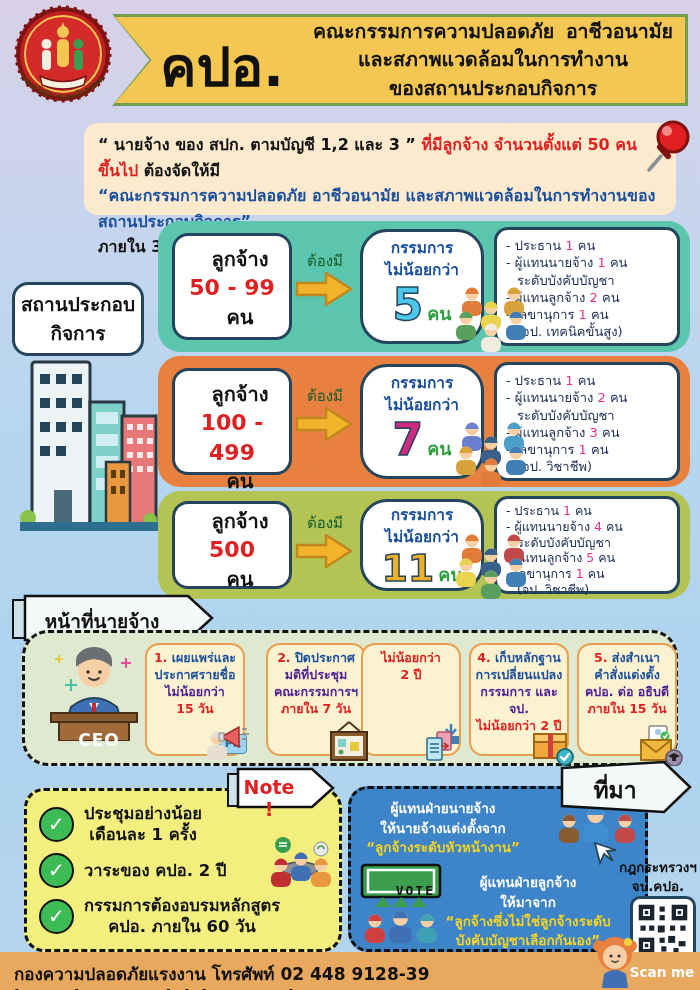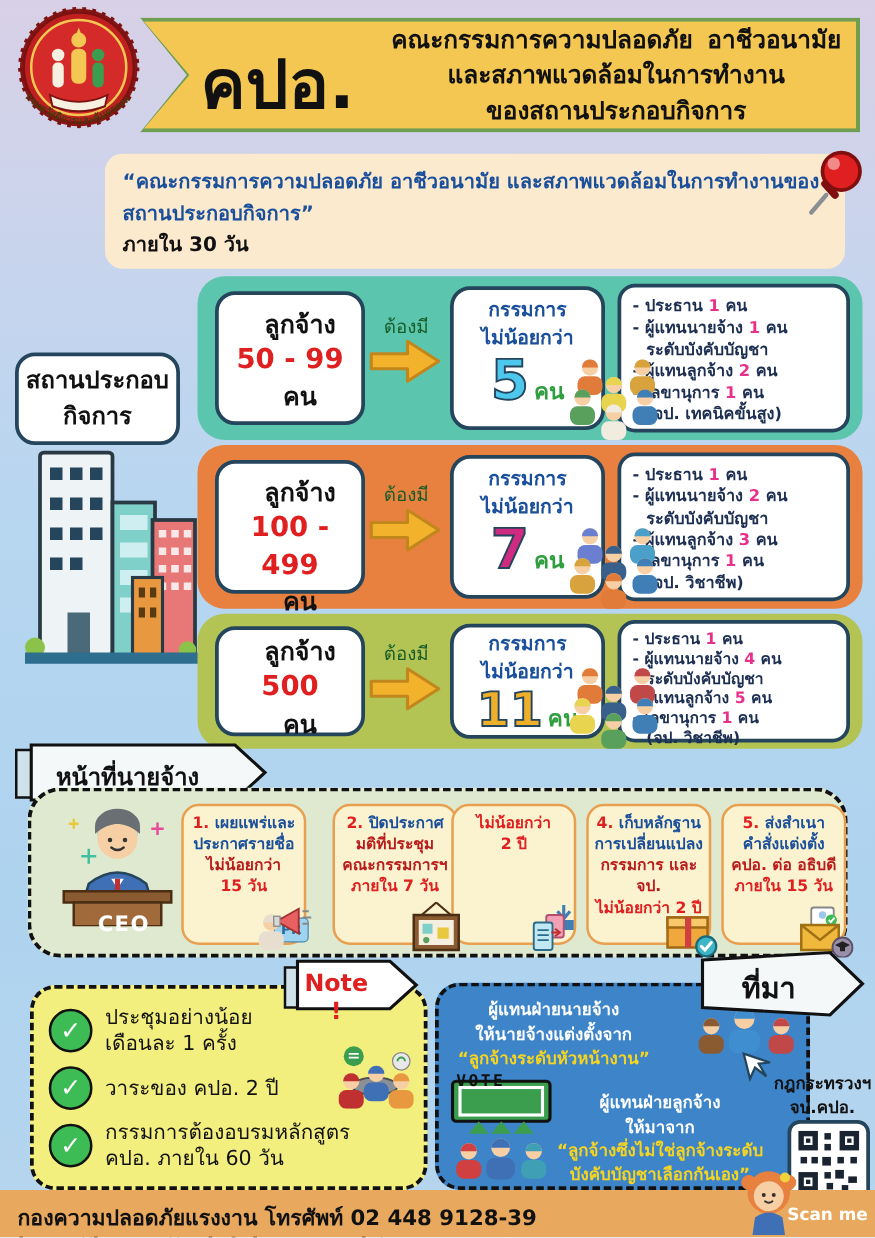--- a/index.html
+++ b/index.html
@@ -29,60 +29,60 @@
   .row3{top:491px;height:108px;background:#b3c455;}
   .wbox{position:absolute;background:#fff;border:3.5px solid #24455c;border-radius:16px;box-sizing:border-box;text-align:center;}
   .box-emp{left:14px;top:12px;width:120px;height:107px;padding-top:9px;}
   .row3 .box-emp{top:10px;height:88px;padding-top:3px;}
   .emp-label{font-size:20px;font-weight:bold;color:#111;line-height:1.4;margin-left:16px;}
   .emp-range{font-size:22px;font-weight:bold;color:#e02020;line-height:1.35;}
   .must{position:absolute;left:138px;top:28px;width:58px;text-align:center;color:#155c2a;font-weight:normal;font-size:15px;}
   .row3 .must{top:20px;}
   .arrow{position:absolute;left:136px;top:47px;width:60px;height:42px;}
   .row3 .arrow{top:39px;}
-  .box-comm{left:202px;top:8px;width:124px;height:115px;padding-top:5px;}
+  .box-comm{left:202px;top:8px;width:124px;height:115px;padding-top:5px;border-radius:27px;}
   .row3 .box-comm{height:92px;padding-top:2px;}
   .comm-t{color:#1a4f9c;font-size:15.5px;font-weight:bold;line-height:1.45;}
   .big-num{font-size:44px;font-weight:bold;line-height:1.05;display:inline-block;-webkit-text-stroke:1.5px #24455c;}
   .row1 .big-num{color:#4ec7ec;} .row2 .big-num{color:#d02b80;} .row3 .big-num{color:#eeb02a;font-size:38px;}
   .num-unit{color:#2e9e3e;font-size:18px;font-weight:bold;margin-left:4px;}
   .ppl{position:absolute;left:296px;bottom:-6px;width:80px;height:72px;z-index:3;}
   .box-detail{left:336px;top:6px;width:186px;height:119px;text-align:left;padding:7px 9px;border-radius:14px;}
   .row3 .box-detail{top:5px;height:98px;padding:4px 9px;}
-  .dline{font-size:13px;font-weight:bold;color:#1c2e52;line-height:1.33;white-space:nowrap;}
+  .dline{font-size:13px;font-weight:normal;color:#1c2e52;line-height:1.33;white-space:nowrap;}
   .row3 .dline{font-size:12.5px;line-height:1.26;}
   .ind{padding-left:11px;}
   
   .banner-text{position:absolute;text-align:center;font-weight:bold;color:#111;}
   
   .duties{left:22px;top:630px;width:656px;height:136px;background:#dfe9d0;border:3.5px dashed #111;border-radius:26px;box-sizing:border-box;}
   .card{position:absolute;top:10px;width:100px;height:113px;background:#fbf3cf;border:2.5px solid #e8a050;
     border-radius:14px;box-sizing:border-box;padding:5px 3px;text-align:center;}
   .card-line{font-size:12.5px;font-weight:bold;line-height:1.35;white-space:pre-line;}
-  .c-blue{color:#1a4f9c;} .c-red{color:#e02020;} .c-black{color:#b91c1c;}
+  .c-blue{color:#1a4f9c;} .c-red{color:#e02020;} .c-black{color:#4c1d95;}
   .card-icon{position:absolute;width:46px;height:46px;right:-8px;bottom:-12px;z-index:4;}
   .ceo-label{left:44px;top:97px;width:60px;text-align:center;color:#fff;font-weight:bold;font-size:17px;letter-spacing:1px;}
   
   .note{left:24px;top:788px;width:318px;height:164px;background:#f3ef7e;border:3.5px dashed #111;border-radius:20px;
     box-sizing:border-box;padding:12px 10px 6px 12px;}
   .nitem{display:flex;align-items:center;gap:10px;margin-bottom:7px;}
   .ncheck{width:35px;height:35px;flex:0 0 35px;border-radius:50%;background:#3dbb54;border:2.5px solid #111;
     color:#fff;font-size:20px;font-weight:bold;display:flex;align-items:center;justify-content:center;box-sizing:border-box;}
-  .ntext{font-size:16.5px;font-weight:normal;color:#111;line-height:1.3;white-space:pre-line;}
+  .ntext{font-size:16.5px;font-weight:bold;color:#111;line-height:1.3;white-space:pre-line;text-align:center;}
   
   .src{left:348px;top:786px;width:300px;height:166px;background:#3d85c8;border:3.5px dashed #111;border-radius:20px;box-sizing:border-box;}
   .src-w{color:#fff;font-size:13.5px;font-weight:bold;line-height:1.45;}
   .src-y{color:#f7d41f;font-size:13.5px;font-weight:bold;line-height:1.4;white-space:pre-line;}
   .law{left:616px;top:858px;width:84px;text-align:center;font-size:13.5px;font-weight:bold;color:#111;line-height:1.4;white-space:pre-line;}
   .qr{left:630px;top:896px;width:66px;height:66px;background:#fff;border:3px solid #24455c;border-radius:10px;box-sizing:border-box;padding:4px;}
   
   .footer{left:0;top:952px;width:700px;height:38px;background:#e8a95e;}
   .footer-text{position:absolute;left:14px;top:8px;font-size:17px;font-weight:bold;color:#111;}
   .scan{left:624px;top:964px;width:76px;text-align:center;color:#fff;font-weight:bold;font-size:13.5px;}
-  .vote-label{position:absolute;left:14px;top:69px;width:70px;text-align:left;color:#111;font-weight:bold;
+  .vote-label{position:absolute;left:14px;top:94px;width:70px;text-align:right;color:#111;font-weight:bold;
     font-size:13px;letter-spacing:2px;font-family:"DejaVu Sans Mono",monospace;}
   .pr-label{position:absolute;right:-4px;bottom:0px;width:26px;height:18px;background:#9fd4f0;border:1.5px solid #4a8ab0;
     border-radius:4px;color:#2a6a9a;font-size:11px;font-weight:bold;text-align:center;line-height:17px;}
 </style>
 </head>
 <body>
 
 <div id="page">
 
   <svg width="0" height="0" style="position:absolute" aria-hidden="true">
@@ -116,20 +116,21 @@
       <div class="hdr-inner"></div>
     </div>
   <div class="abs hdr-abbr">คปอ.</div>
   <div class="abs hdr-title">
     <div>คณะกรรมการความปลอดภัย อาชีวอนามัย</div>
     <div>และสภาพแวดล้อมในการทำงาน</div>
     <div>ของสถานประกอบกิจการ</div>
   </div>
 
   <div class="abs intro">
+    <div><span>“ นายจ้าง ของ สปก. ตามบัญชี 1,2 และ 3 ”</span><span class="t-red"> ที่มีลูกจ้าง จำนวนตั้งแต่ 50 คน ขึ้นไป </span><span>ต้องจัดให้มี</span></div>
     <div class="t-blue">“คณะกรรมการความปลอดภัย อาชีวอนามัย และสภาพแวดล้อมในการทำงานของสถานประกอบกิจการ”</div>
     <div>ภายใน 30 วัน</div>
   </div>
   <svg class="abs" style="left:642px;top:116px" width="52" height="58" viewBox="0 0 52 58">
     <path d="M19 40 L7 54" stroke="#8a8f94" stroke-width="3.5" stroke-linecap="round"></path>
     <circle cx="31" cy="21" r="15" fill="#e02020" stroke="#801010" stroke-width="3"></circle>
     <circle cx="25" cy="15" r="5" fill="#f28a8a"></circle>
     <path d="M18 31 l8 9" stroke="#801010" stroke-width="6" stroke-linecap="round"></path>
   </svg>
 

